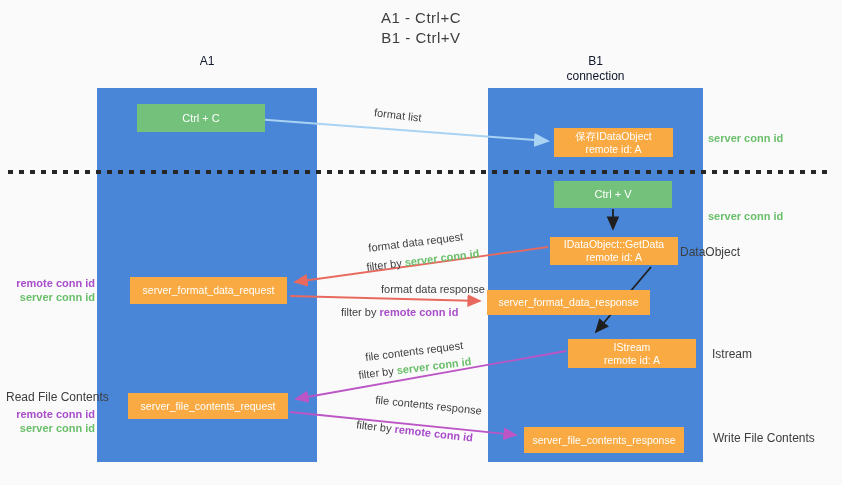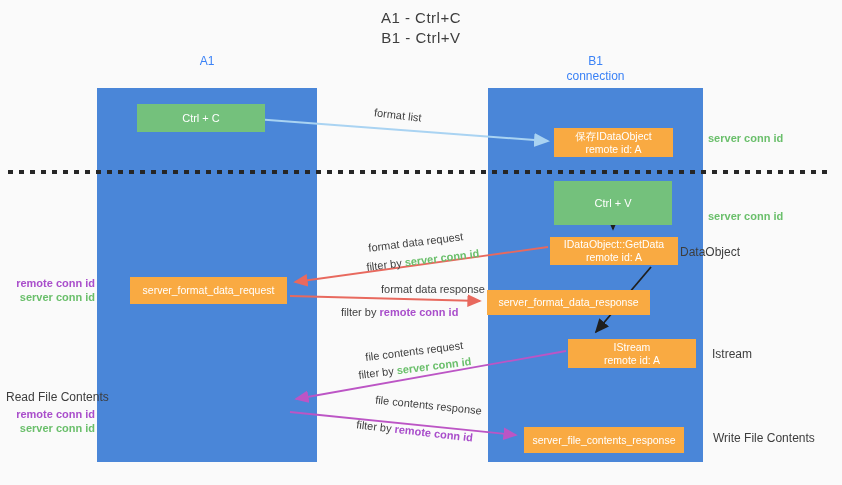--- a/index.html
+++ b/index.html
@@ -1,21 +1,21 @@
 <!DOCTYPE html>
 <html><head>
 <meta charset="utf-8">
 <style>
   html,body{margin:0;padding:0;}
   body{background:#fafafa;font-family:"Liberation Sans",sans-serif;}
   #stage{position:relative;width:842px;height:485px;background:#fafafa;overflow:hidden;}
 
   .title{position:absolute;left:0;right:0;top:8px;text-align:center;
          font-size:15px;line-height:20px;color:#3d3d3d;letter-spacing:.5px;}
-  .lane-header{position:absolute;text-align:center;font-size:12px;line-height:15px;color:#3b82f6;}
+  .lane-header{position:absolute;text-align:center;font-size:12px;line-height:15px;color:#0f172a;}
   .lane-header.a1{left:97px;width:220px;top:54px;}
   .lane-header.b1{left:488px;width:215px;top:54px;}
 
   .lane{position:absolute;top:88px;height:374px;background:#4a86d8;z-index:1;}
   .lane.a1{left:97px;width:220px;}
   .lane.b1{left:488px;width:215px;}
 
   .dotted{position:absolute;left:8px;top:170px;width:820px;height:4px;z-index:2;
           background:repeating-linear-gradient(90deg,#262626 0 5px,transparent 5px 11px);}
 
@@ -84,21 +84,21 @@
 
   <div class="box green" style="left:137px;top:104px;width:128px;height:28px;">
     <span>Ctrl + C</span>
   </div>
 
   <div class="box orange small" style="left:554px;top:128px;width:119px;height:29px;">
     <span>保存IDataObject</span>
     <span>remote id: A</span>
   </div>
 
-  <div class="box green" style="left:554px;top:181px;width:118px;height:44px;">
+  <div class="box green" style="left:554px;top:181px;width:118px;height:27px;">
     <span>Ctrl + V</span>
   </div>
 
   <div class="box orange small" style="left:550px;top:237px;width:128px;height:28px;">
     <span>IDataObject::GetData</span>
     <span>remote id: A</span>
   </div>
 
   <div class="box orange small" style="left:130px;top:277px;width:157px;height:27px;">
     <span>server_format_data_request</span>
@@ -106,20 +106,23 @@
 
   <div class="box orange small" style="left:487px;top:290px;width:163px;height:25px;">
     <span>server_format_data_response</span>
   </div>
 
   <div class="box orange small" style="left:568px;top:339px;width:128px;height:29px;">
     <span>IStream</span>
     <span>remote id: A</span>
   </div>
 
+  <div class="box orange small" style="left:128px;top:393px;width:160px;height:26px;">
+    <span>server_file_contents_request</span>
+  </div>
 
   <div class="box orange small" style="left:524px;top:427px;width:160px;height:26px;">
     <span>server_file_contents_response</span>
   </div>
 
   <div class="flow-label" style="left:374px;top:109px;transform:rotate(6.5deg);">format list</div>
 
   <div class="flow-label" style="left:368px;top:236px;transform:rotate(-7deg);">format data request</div>
   <div class="flow-label" style="left:366px;top:254px;transform:rotate(-7deg);">
     <span>filter by </span><span class="green-t">server conn id</span>

